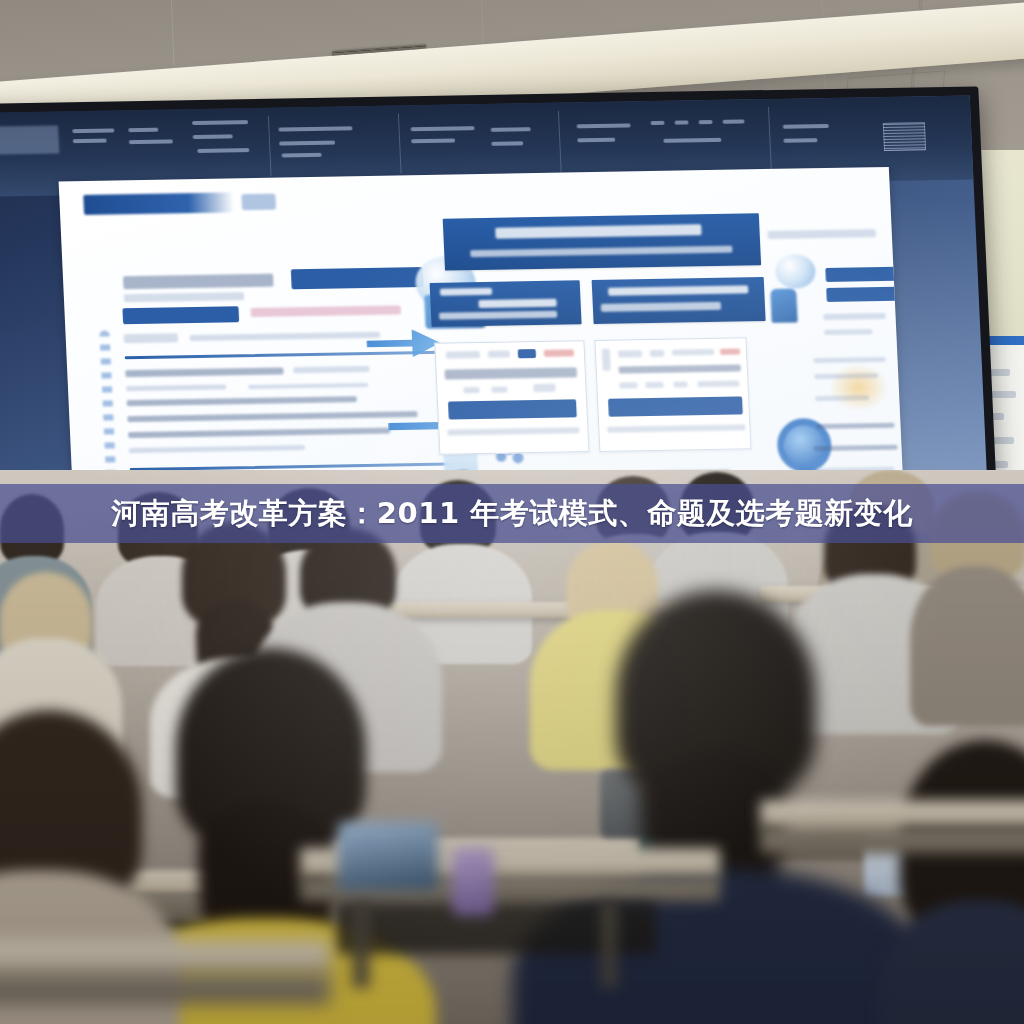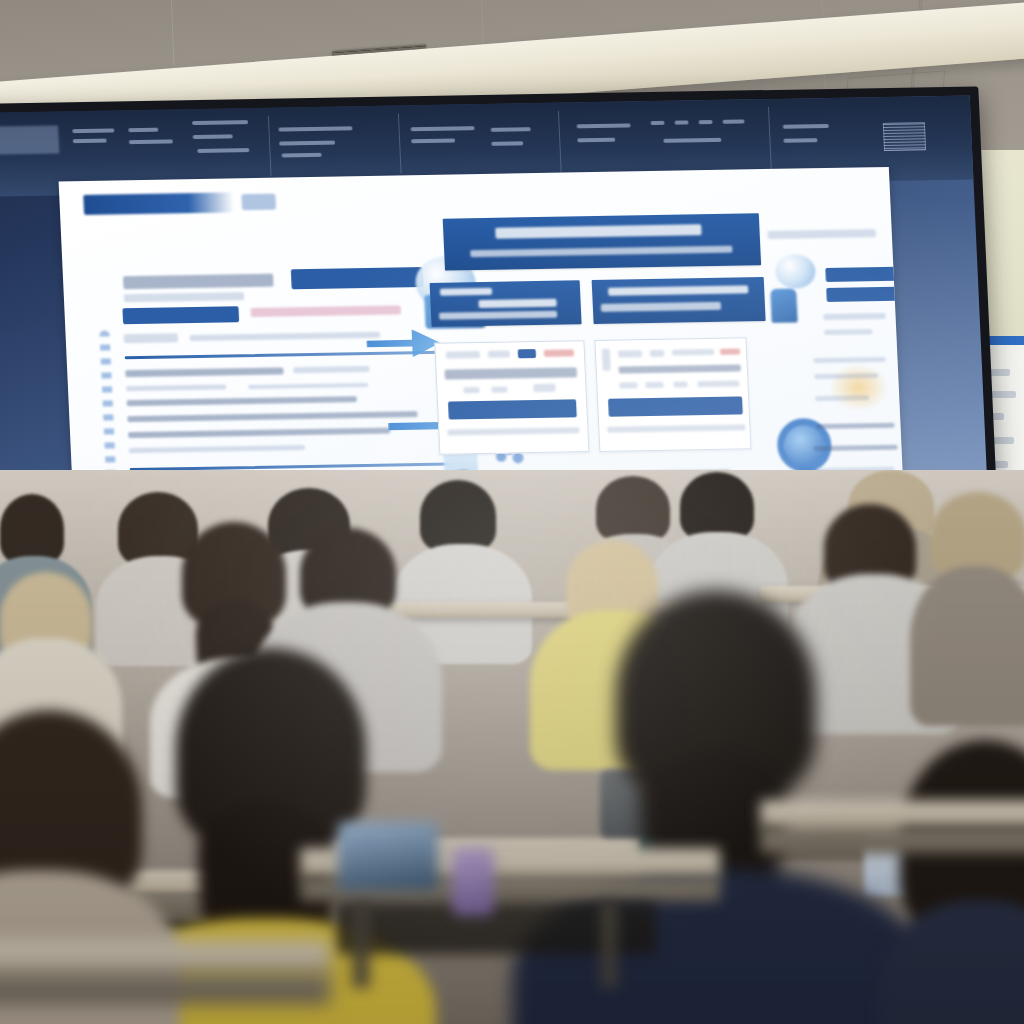--- a/index.html
+++ b/index.html
@@ -611,14 +611,17 @@
     <div class="obj fg-soft" style="left:452px;top:378px;width:42px;height:68px;
          background:linear-gradient(170deg,#b4a0d2,#6f5a97);border-radius:8px;"></div>
     <div class="obj fg-soft" style="left:338px;top:352px;width:100px;height:68px;
          background:linear-gradient(170deg,#9dbcdc,#33506e);border-radius:5px;"></div>
 
     <div style="position:absolute;inset:0;pointer-events:none;
          background:radial-gradient(ellipse at 50% 20%, rgba(255,255,255,0.16), rgba(0,0,0,0) 60%),
                     linear-gradient(180deg, rgba(255,255,255,0.05) 0%, rgba(20,16,12,0.22) 100%);"></div>
   </div>
 
+  <div class="title-band">
+    <div class="title-text">河南高考改革方案：2011 年考试模式、命题及选考题新变化</div>
+  </div>
 
 </div>
 
 </body></html>

